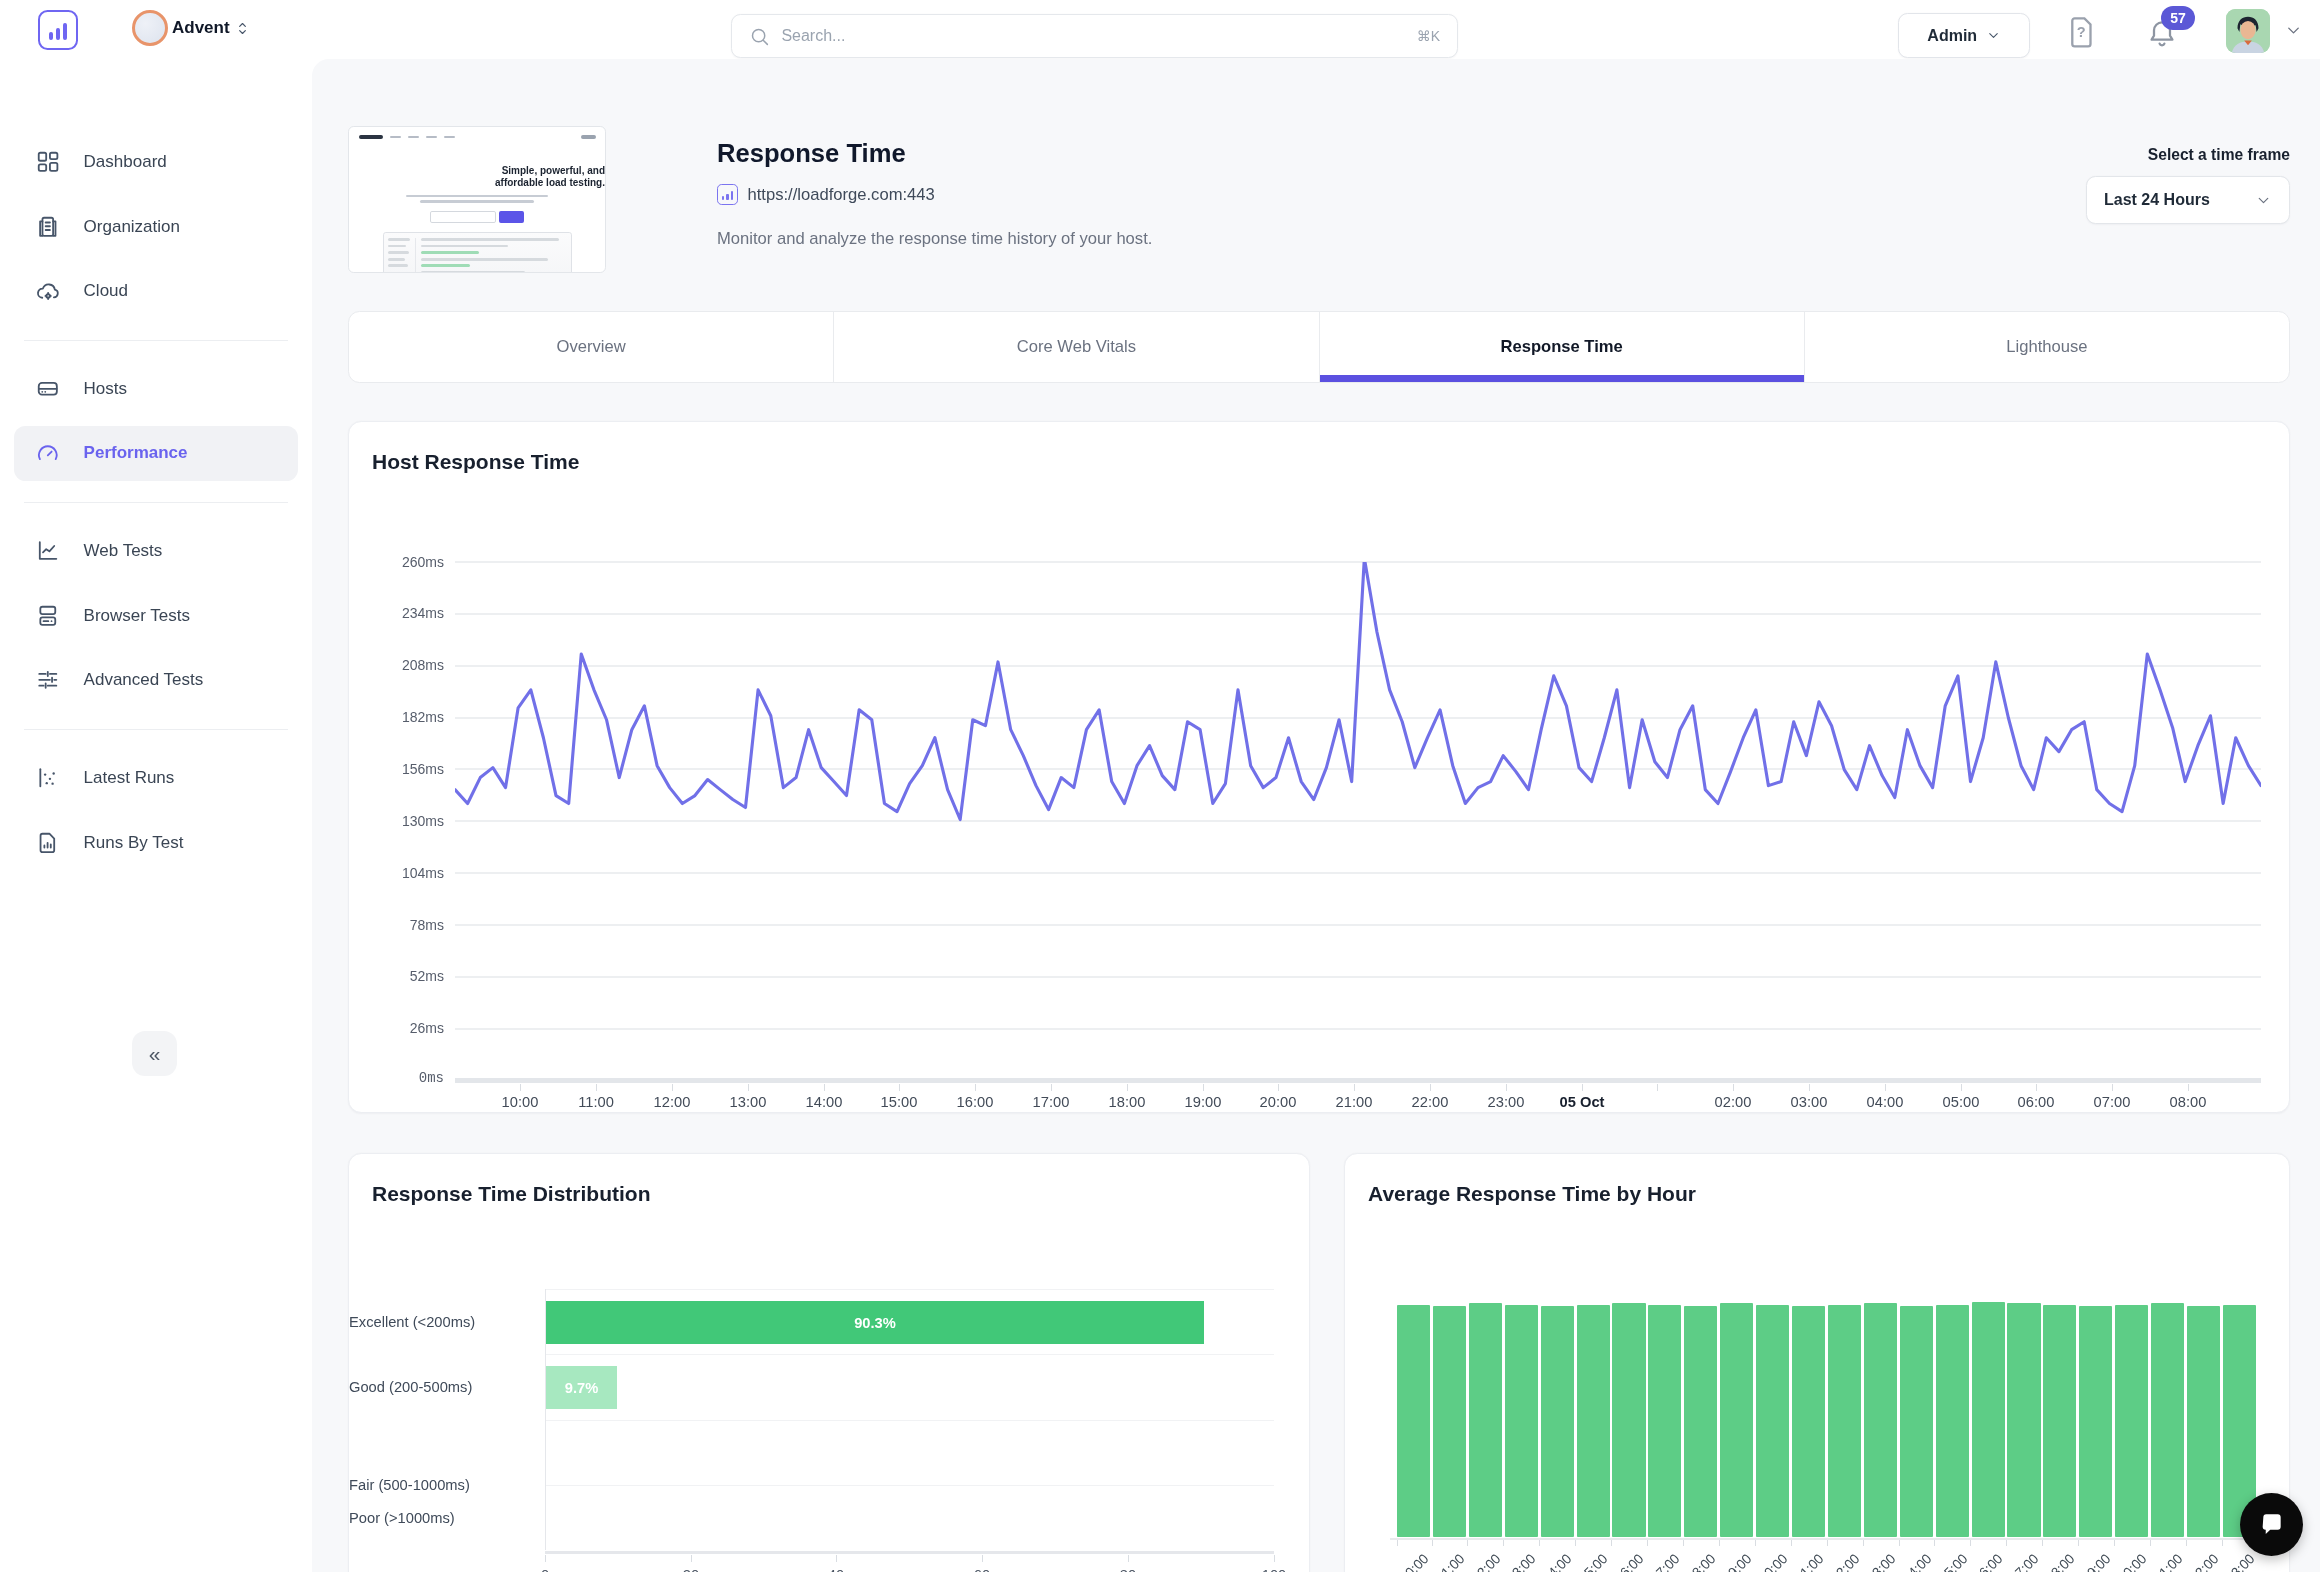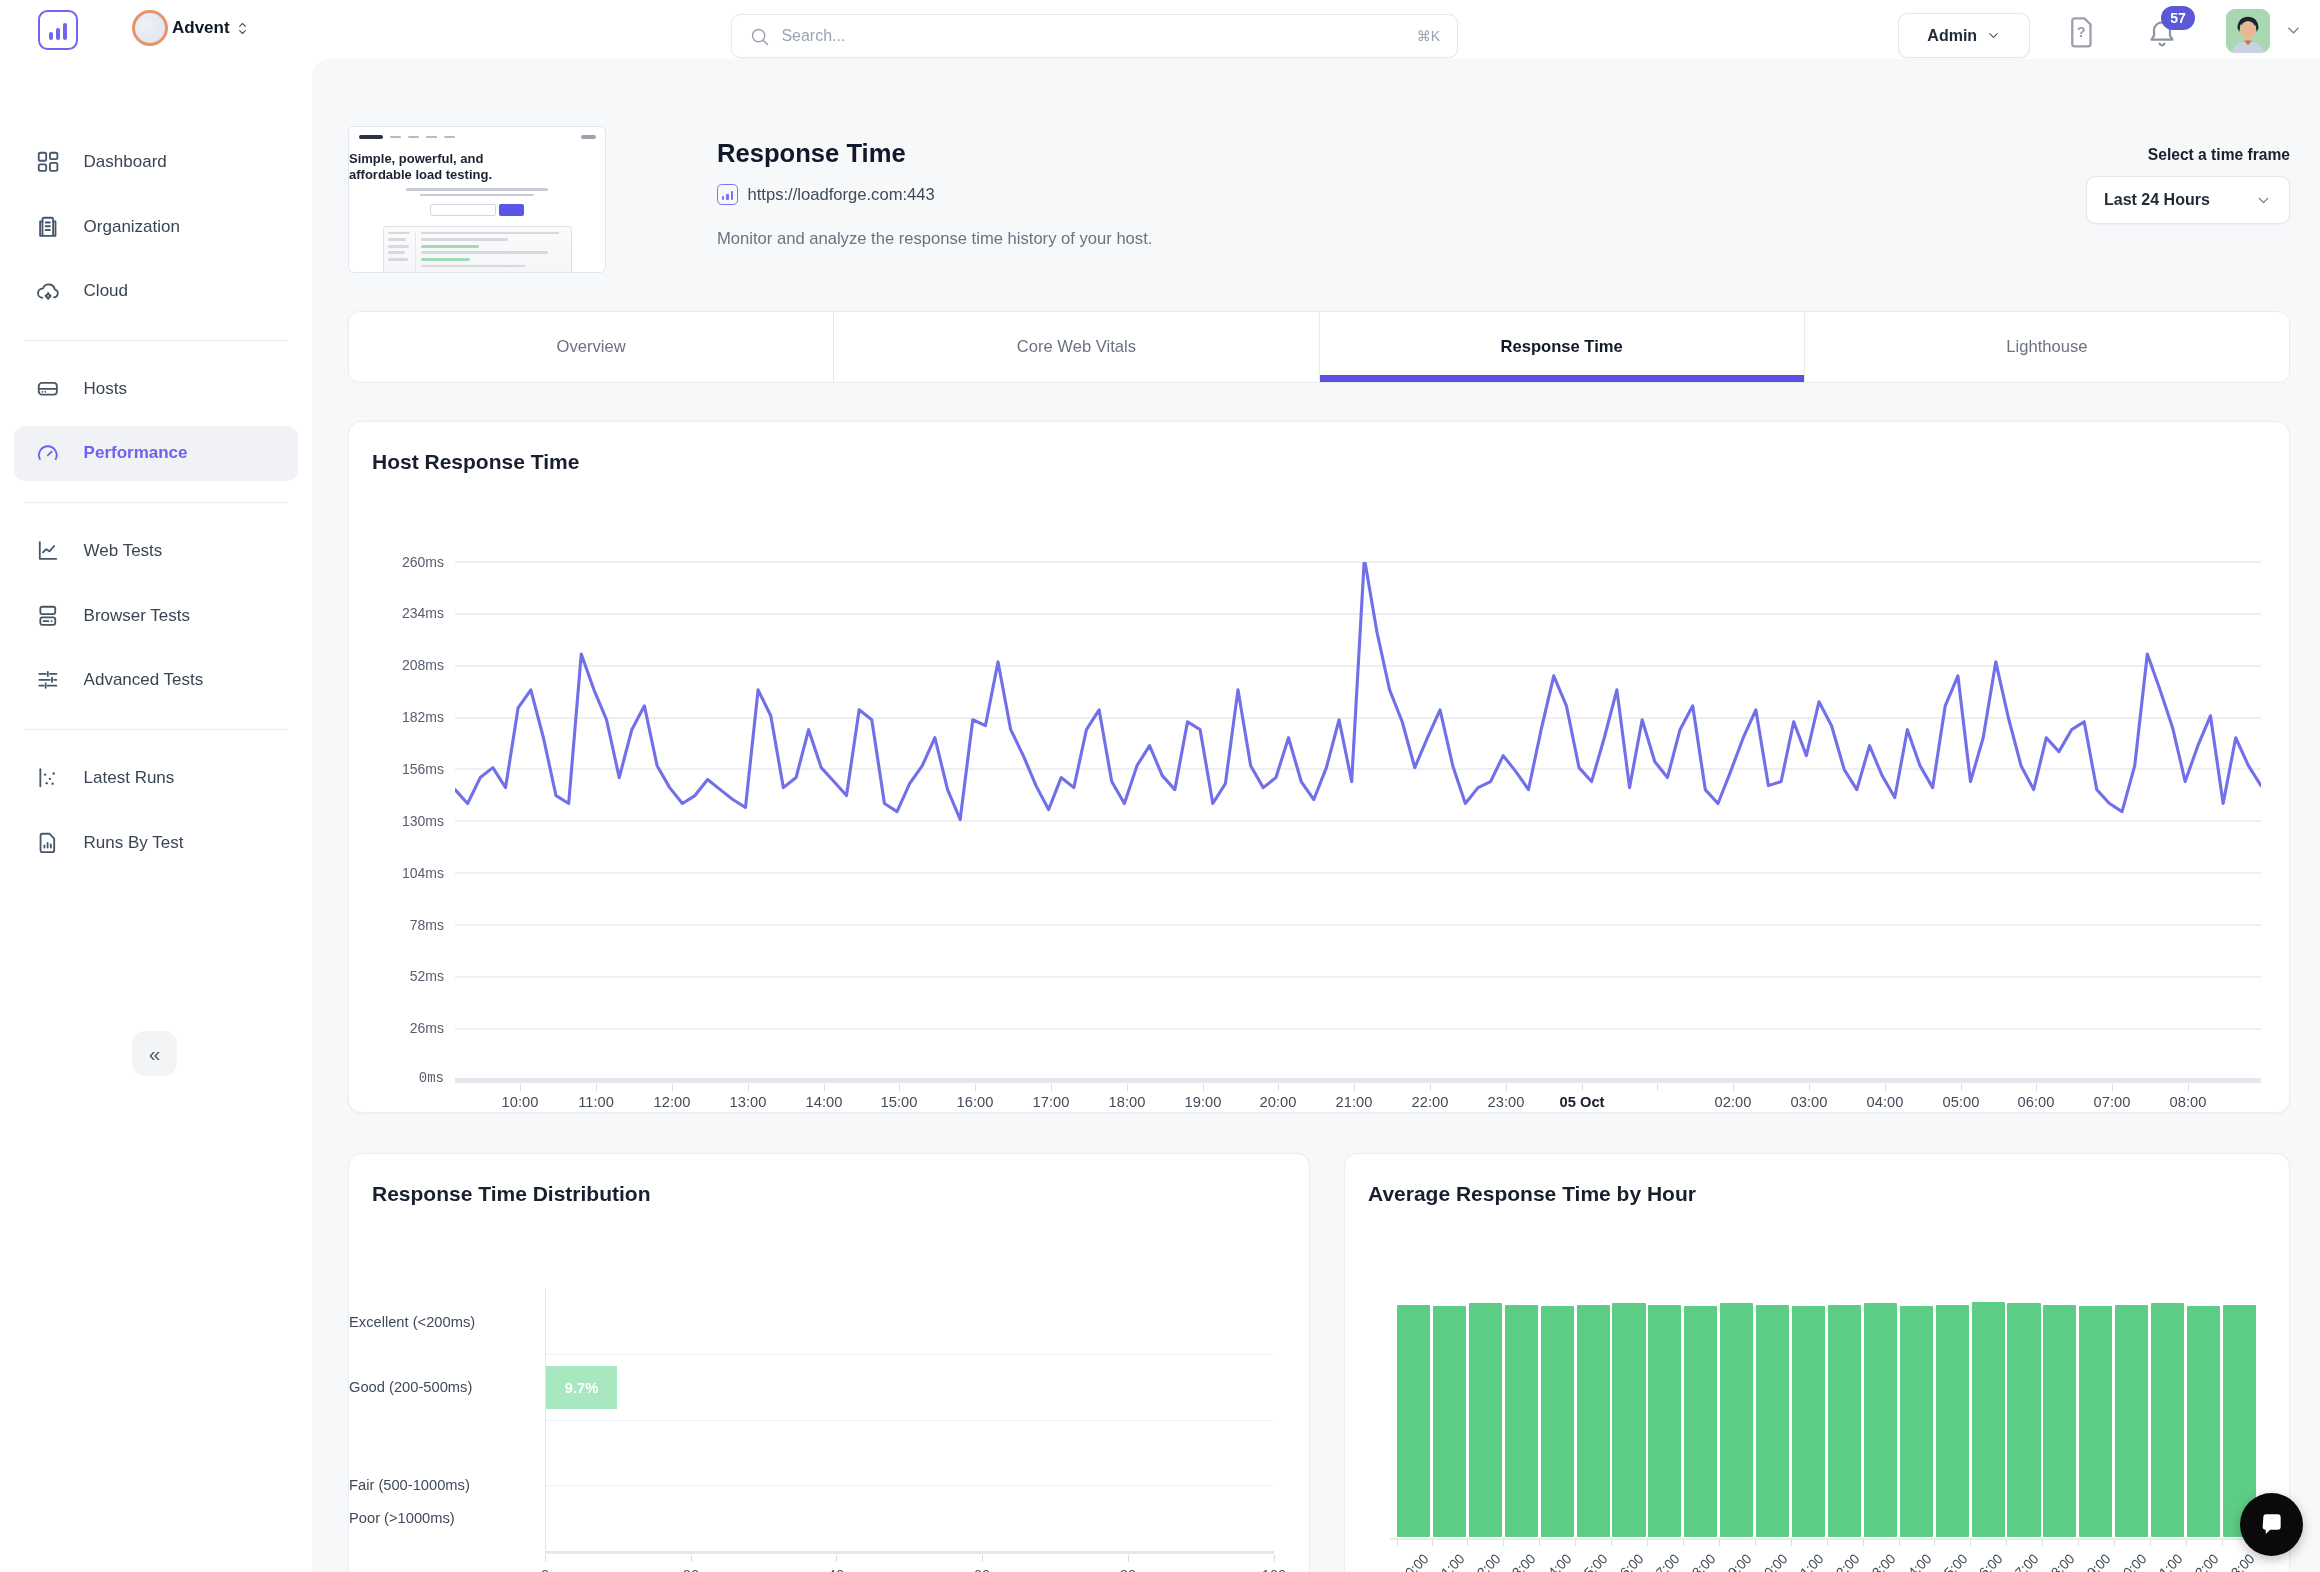--- a/index.html
+++ b/index.html
@@ -35,21 +35,21 @@
 
   
   .panel { position:absolute; left:312px; top:59px; width:2008px; height:1514px; background:#f7f8fa; border-top-left-radius:17px; }
 
   
   .thumb { position:absolute; left:36px; top:67px; width:258px; height:147px; background:#fff; border:0.9px solid #e3e6ea; border-radius:5.7px; overflow:hidden; }
   .thumb-nav { display:flex; align-items:center; gap:6.6px; padding:7.6px 9.5px; }
   .thumb-nav .t-logo { width:24.6px; height:4.7px; background:#2b3442; border-radius:1.9px; }
   .thumb-nav .t-link { width:11.4px; height:2.8px; background:#b6bcc6; border-radius:1.9px; }
   .thumb-nav .t-cta { margin-left:auto; width:15px; height:3.8px; background:#9aa3af; border-radius:1.9px; }
-  .thumb-head { text-align:left; font-size:13px; line-height:1.25; font-weight:700; color:#1b2330; margin-top:4px; }
+  .thumb-head { text-align:right; font-size:10px; line-height:1.25; font-weight:700; color:#1b2330; margin-top:18px; }
   .thumb-sub { width:142px; height:2.8px; background:#c7ccd4; border-radius:1.9px; margin:4.7px auto 0; }
   .thumb-sub.s2 { width:114px; margin-top:2.8px; }
   .thumb-form { display:flex; justify-content:center; gap:2.8px; margin-top:7.6px; }
   .thumb-input { width:66px; height:12.3px; border:0.9px solid #d4d8de; border-radius:1.9px; background:#fff; }
   .thumb-btn { width:24.6px; height:12.3px; background:#5b54e8; border-radius:1.9px; }
   .thumb-shot { margin:9.5px auto 0; width:189px; height:53px; border:0.9px solid #dfe2e7; border-radius:2.8px 2.8px 0 0; background:linear-gradient(#fbfbfc,#f4f5f7); padding:4.7px; display:flex; gap:4.7px; }
   .thumb-side { width:28px; height:100%; border-right:0.9px solid #e6e8ec; display:flex; flex-direction:column; gap:3.8px; padding-right:2.8px; }
   .thumb-side i, .thumb-main i { display:block; height:2.8px; background:#d6dade; border-radius:1.9px; }
   .thumb-main { flex:1; display:flex; flex-direction:column; gap:3.8px; }
   .thumb-main i.g { background:#9fdcb6; width:40%; }
@@ -401,20 +401,23 @@
   </div>
 
   <div class="card card-dist">
     <div class="card-title">Response Time Distribution</div>
     <div id="distChart">
         <div class="dist-cat" style="top: 168px;">Excellent (&lt;200ms)</div>
         <div class="dist-cat" style="top: 233px;">Good (200-500ms)</div>
         <div class="dist-cat" style="top: 299px; margin-top: 32px;">Fair (500-1000ms)</div>
         <div class="dist-cat" style="top: 364px;">Poor (&gt;1000ms)</div>
         <div class="dist-plot">
+          <div class="dist-row" style="top: 0px;">
+            <div class="dist-bar" style="width: 658px; background: rgb(65, 200, 120);">90.3%</div>
+          </div>
           <div class="dist-row" style="top: 65px;">
             <div class="dist-bar" style="width: 71px; background: rgb(167, 232, 192);">9.7%</div>
           </div>
           <div class="dist-row" style="top: 131px;"></div>
           <div class="dist-row" style="top: 196px;"></div>
         </div>
         <div class="dist-axis"></div>
         <div class="dist-tick" style="left: 196px;"></div>
         <div class="dist-num" style="left: 196px;">0</div>
         <div class="dist-tick" style="left: 342px;"></div>

